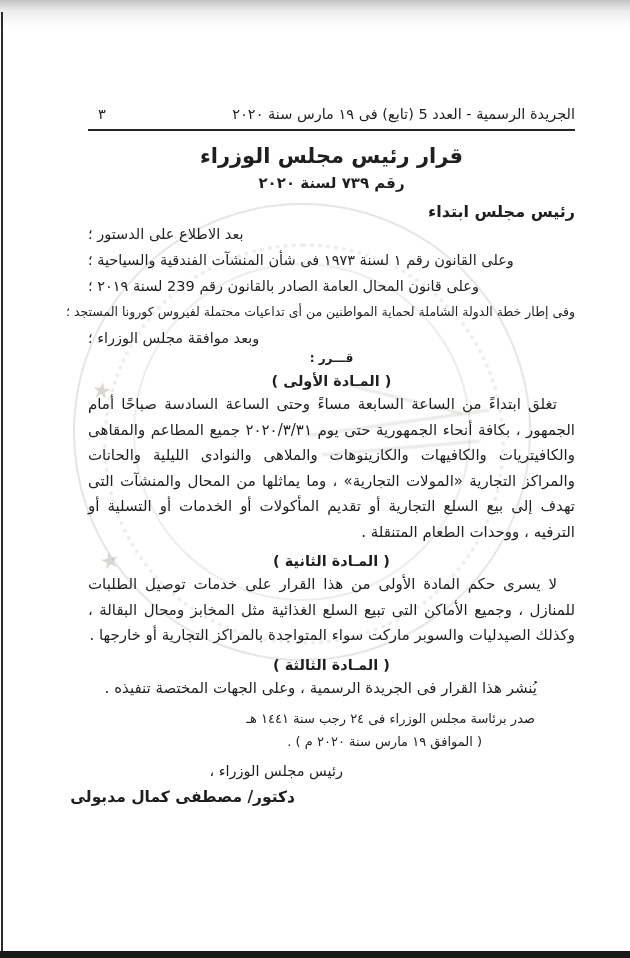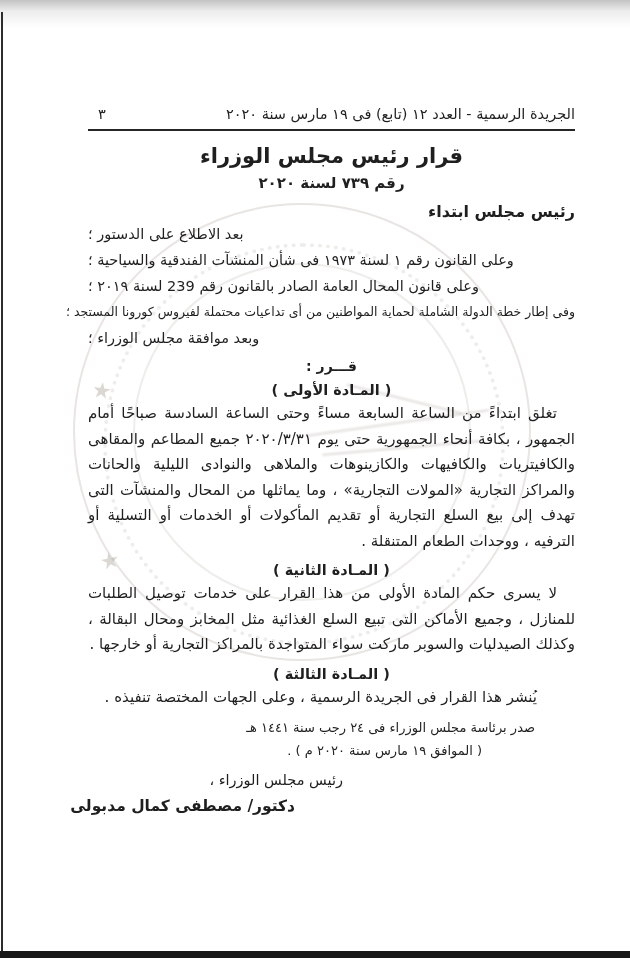--- a/index.html
+++ b/index.html
@@ -46,21 +46,21 @@
     display:flex;justify-content:space-between;align-items:flex-end;
     font-size:14.5px;white-space:nowrap;padding-left:10px;
   }
   .rule{margin-top:7px;height:2px;background:#262626;}
   .title1{margin:13px 0 0;font-size:21px;font-weight:700;text-align:center;}
   .title2{margin:6px 0 0;font-size:15px;font-weight:700;text-align:center;}
   .preamble-heading{margin-top:10px;font-size:16px;font-weight:700;text-align:right;white-space:nowrap;}
   .pline{font-size:14.5px;line-height:26px;text-align:left;white-space:nowrap;}
   .pline.indent{padding-right:18px;}
   .pline.small{font-size:12.5px;}
-  .decree-word{margin-top:7px;font-size:14px;font-weight:700;text-align:center;}
+  .decree-word{font-size:12px;font-weight:700;text-align:center;}
   .art-heading{margin-top:8px;font-size:14.5px;font-weight:700;text-align:center;}
   .art-body{
     margin:3px 0 0;font-size:15px;line-height:25.5px;
     text-align:justify;text-indent:18px;
   }
   .art-body.single{text-align:right;text-indent:38px;white-space:nowrap;}
   .issued{font-size:13px;text-align:right;white-space:nowrap;}
   .issued1{margin-top:10px;padding-left:0;margin-left:40px;direction:rtl;text-align:right;padding-right:40px;}
   .issued2{margin-top:8px;padding-right:93px;}
   .sig-title{margin-top:14px;font-size:14.5px;text-align:right;padding-left:232px;white-space:nowrap;direction:rtl;}
@@ -83,21 +83,21 @@
     <div class="sketch sk-a"></div>
     <div class="sketch sk-b"></div>
     <div class="sketch sk-c"></div>
     <span class="star s1">★</span>
     <span class="star s2">★</span>
   </div>
 
   <div class="content">
 
     <div class="header-row">
-      <span>الجريدة الرسمية - العدد ١٢ (تابع) فى ١٩ مارس سنة ٢٠٢٠</span>
+      <span>الجريدة الرسمية - العدد 5 (تابع) فى ١٩ مارس سنة ٢٠٢٠</span>
       <span>٣</span>
     </div>
 
     <div class="rule"></div>
 
     <div class="title1">قرار رئيس مجلس الوزراء</div>
     <div class="title2">رقم ٧٣٩ لسنة ٢٠٢٠</div>
 
     <div class="preamble-heading">رئيس مجلس ابتداء</div>
 

